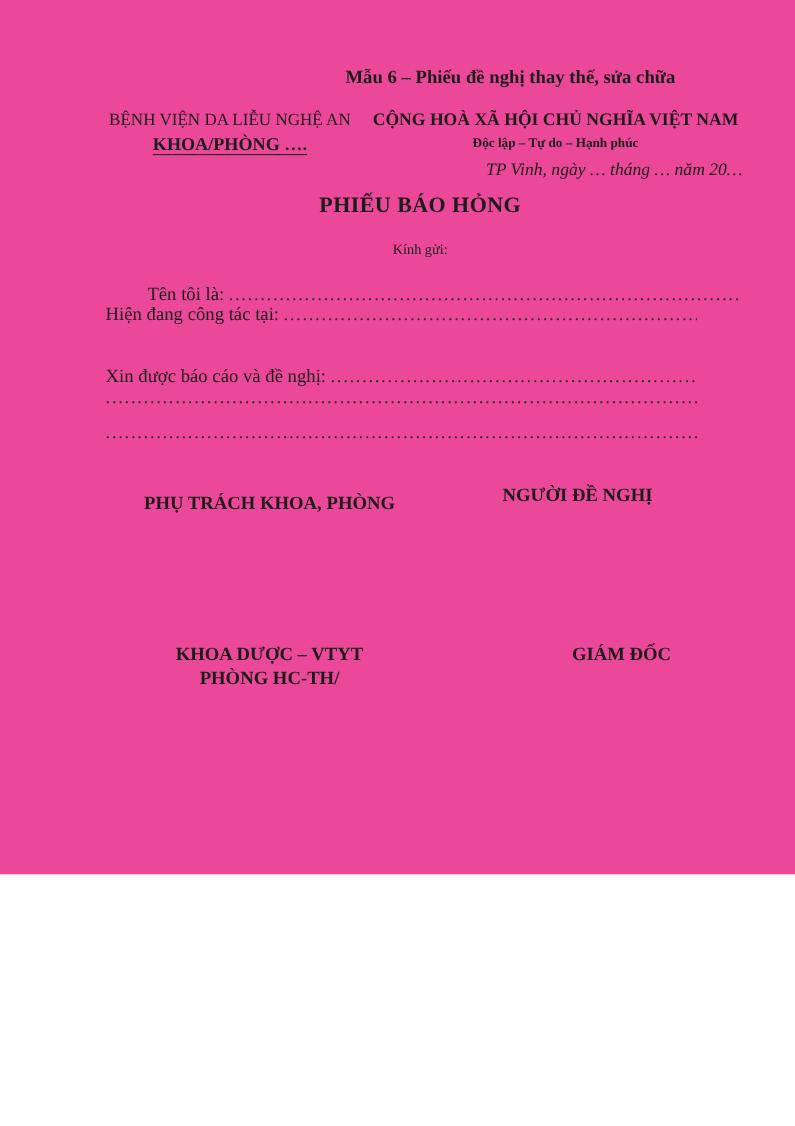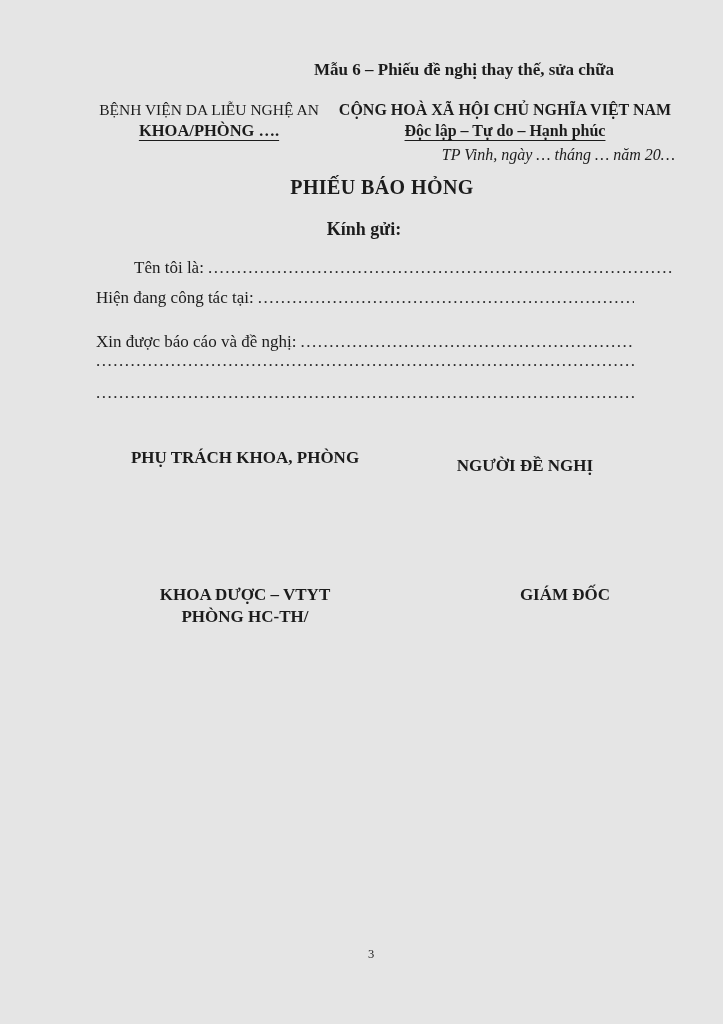--- a/index.html
+++ b/index.html
@@ -3,22 +3,22 @@
 <meta charset="utf-8">
 <style>
   html, body {
     margin: 0;
     padding: 0;
     background: #ffffff;
   }
   .page {
     position: relative;
     width: 723px;
-    height: 1024px;
-    background: #e5e5e5;
+    height: 795px;
+    background: #ec4899;
     font-family: "Liberation Serif", "DejaVu Serif", serif;
     color: #1c1c1c;
     overflow: hidden;
   }
   .abs { position: absolute; white-space: nowrap; }
   .cx { transform: translateX(-50%); }
 
   .form-label {
     top: 60px; left: 464px;
     font-size: 17px; font-weight: bold;
@@ -34,64 +34,63 @@
     text-decoration: underline;
     text-underline-offset: 4px;
   }
 
   .header-right {
     top: 99px; left: 505px;
     text-align: center; line-height: 21px;
   }
   .header-right .country { font-size: 16px; font-weight: bold; }
   .header-right .motto {
-    font-size: 16px; font-weight: bold;
-    text-decoration: underline;
+    font-size: 12px; font-weight: bold;
     text-underline-offset: 4px;
   }
 
   .dateline {
     top: 146px; right: 48px;
     font-size: 16px; font-style: italic;
   }
 
   .doc-title {
     top: 176px; left: 382px;
     font-size: 20px; font-weight: bold;
     letter-spacing: 0.4px;
   }
 
   .salutation {
-    top: 219px; left: 364px;
-    font-size: 18px; font-weight: bold;
+    top: 219px; left: 382px;
+    font-size: 13px; font-weight: normal;
   }
 
   .field-line {
     position: absolute;
     left: 96px; width: 538px;
     display: flex; align-items: baseline;
     font-size: 17px;
     overflow: hidden; white-space: nowrap;
   }
   .field-line .lbl { flex: 0 0 auto; padding-right: 4px; }
   .field-line .dots {
     flex: 1 1 auto;
     overflow: hidden;
     letter-spacing: 1.5px;
     color: #2a2a2a;
   }
   .fl-0 { top: 258px; padding-left: 8px; margin-left: 30px; }
-  .fl-1 { top: 288px; justify-content: space-between; }
+  .fl-1 { top: 276px; justify-content: space-between; }
   .fl-2 { top: 332px; }
   .fl-3 { top: 351px; }
   .fl-4 { top: 383px; }
 
   .sig { font-size: 17px; font-weight: bold; }
   .sig-r1-left  { top: 448px; left: 245px; }
-  .sig-r1-right { top: 456px; left: 525px; }
+  .sig-r1-right { top: 440px; left: 525px; }
   .sig-r2-left  { top: 584px; left: 245px; text-align: center; line-height: 22px; }
   .sig-r2-right { top: 585px; left: 523px; margin-left: 42px; }
 
   .page-number {
     top: 947px; left: 371px;
     font-size: 12.5px;
   }
 </style>
 </head>
 <body>

